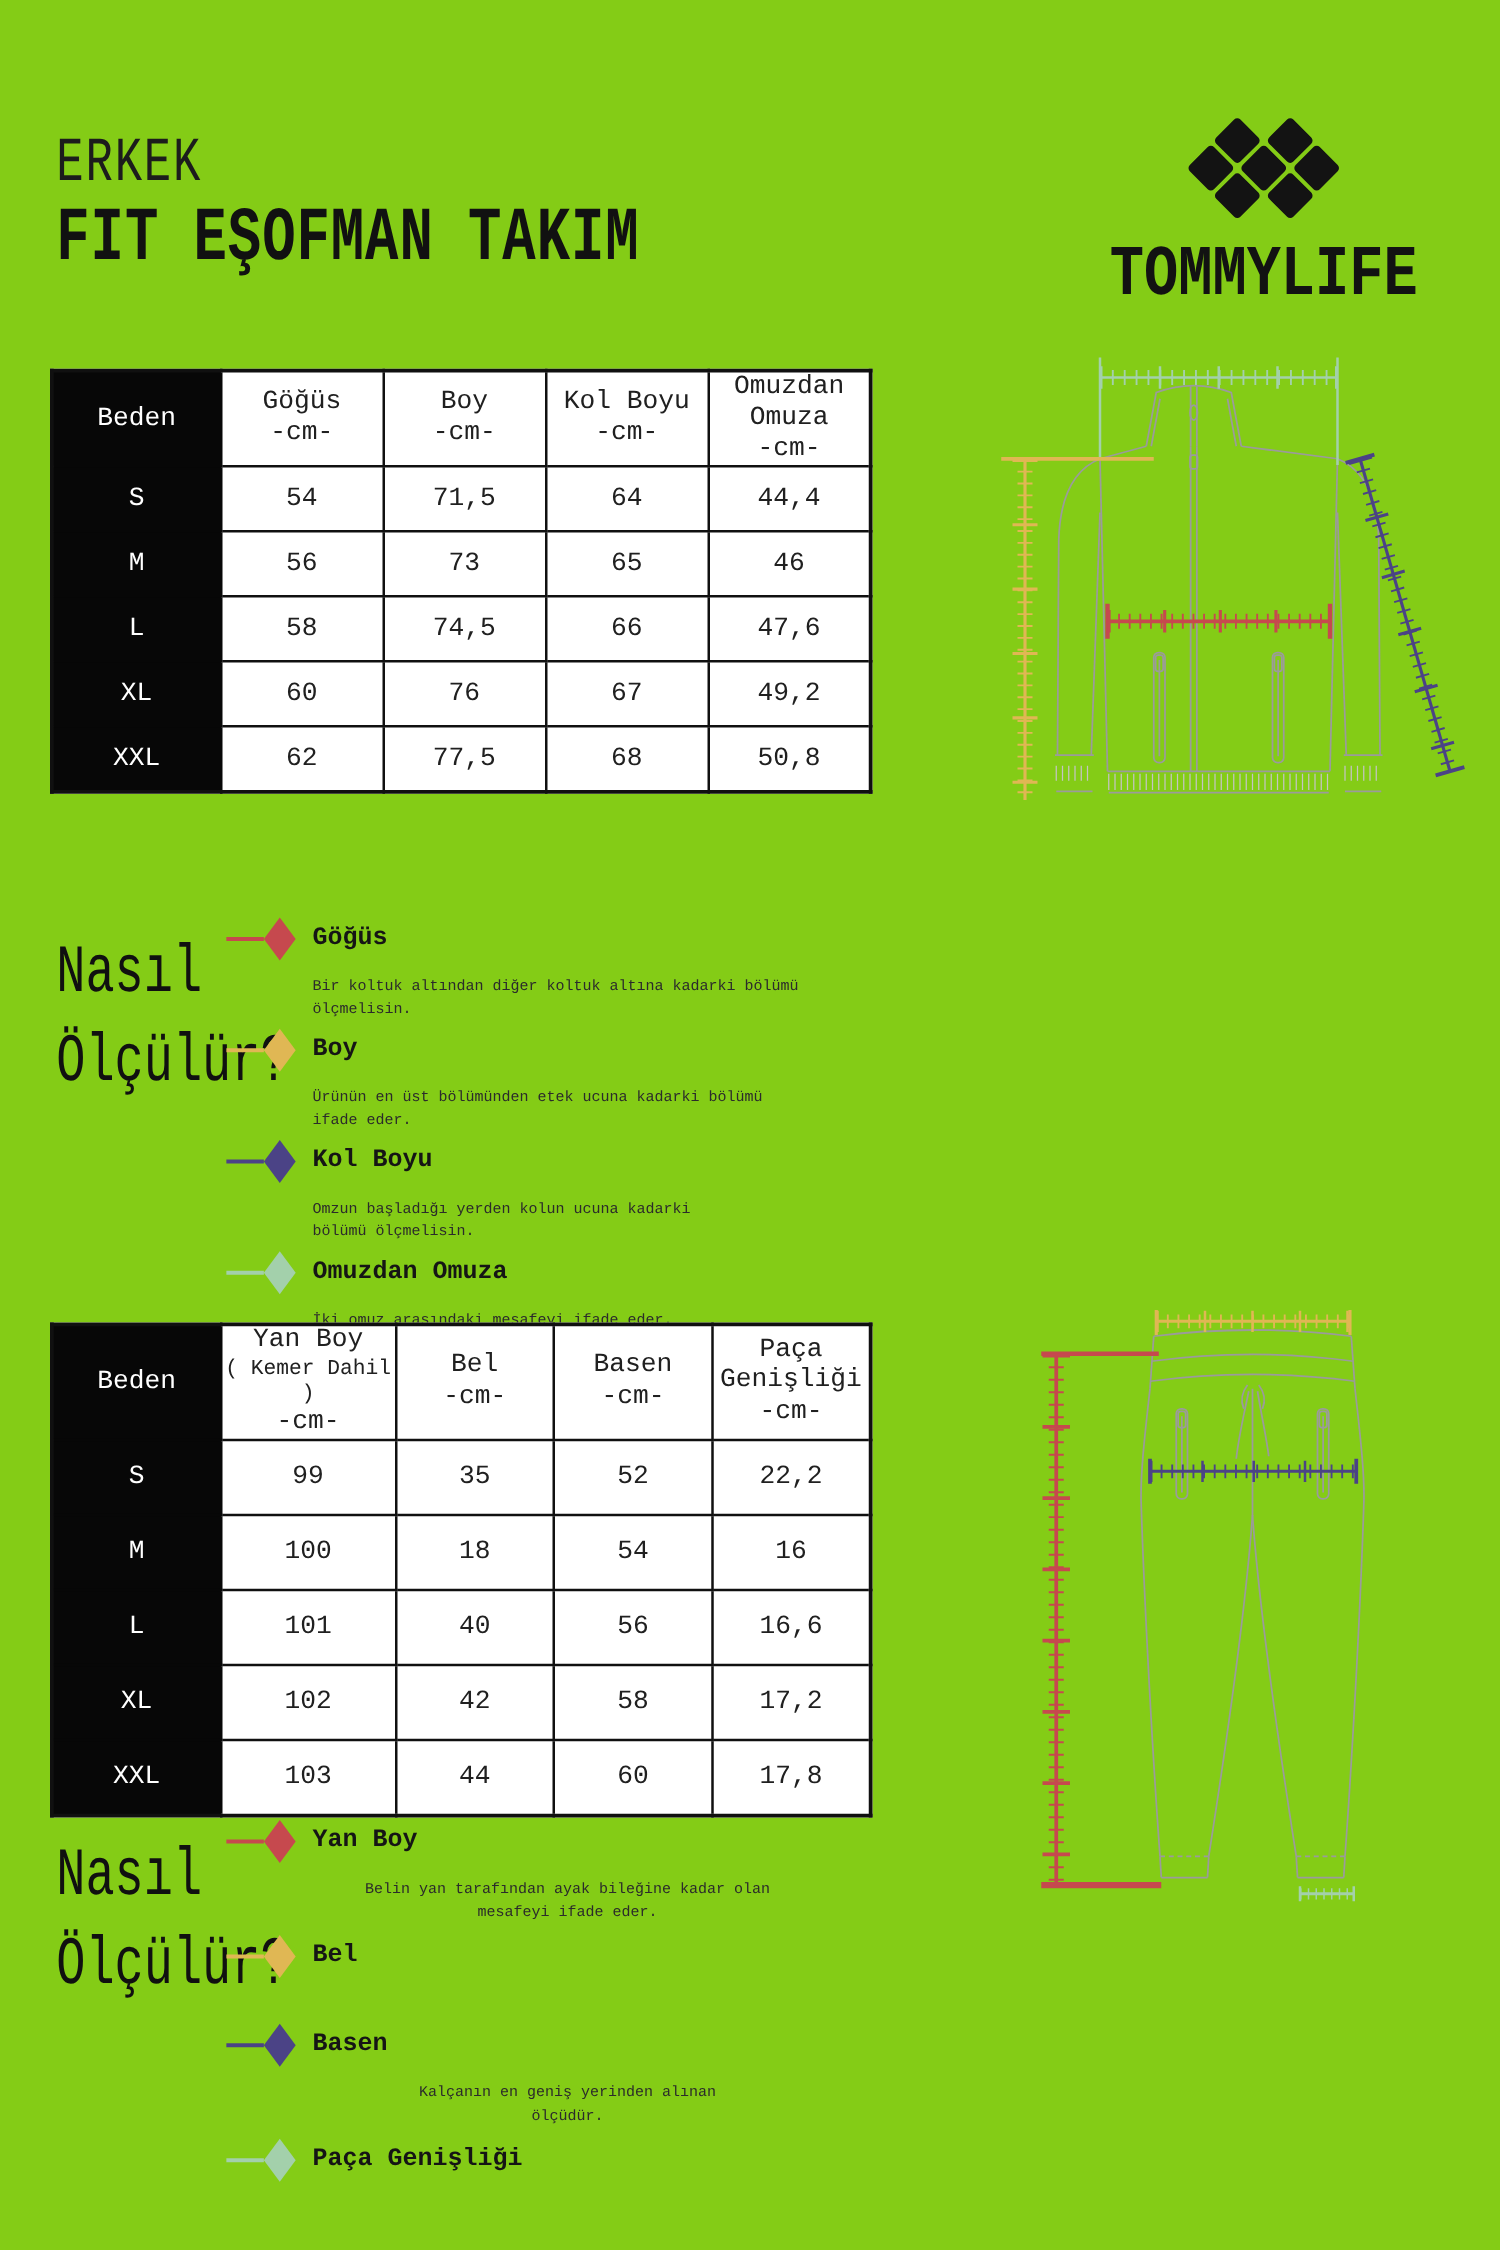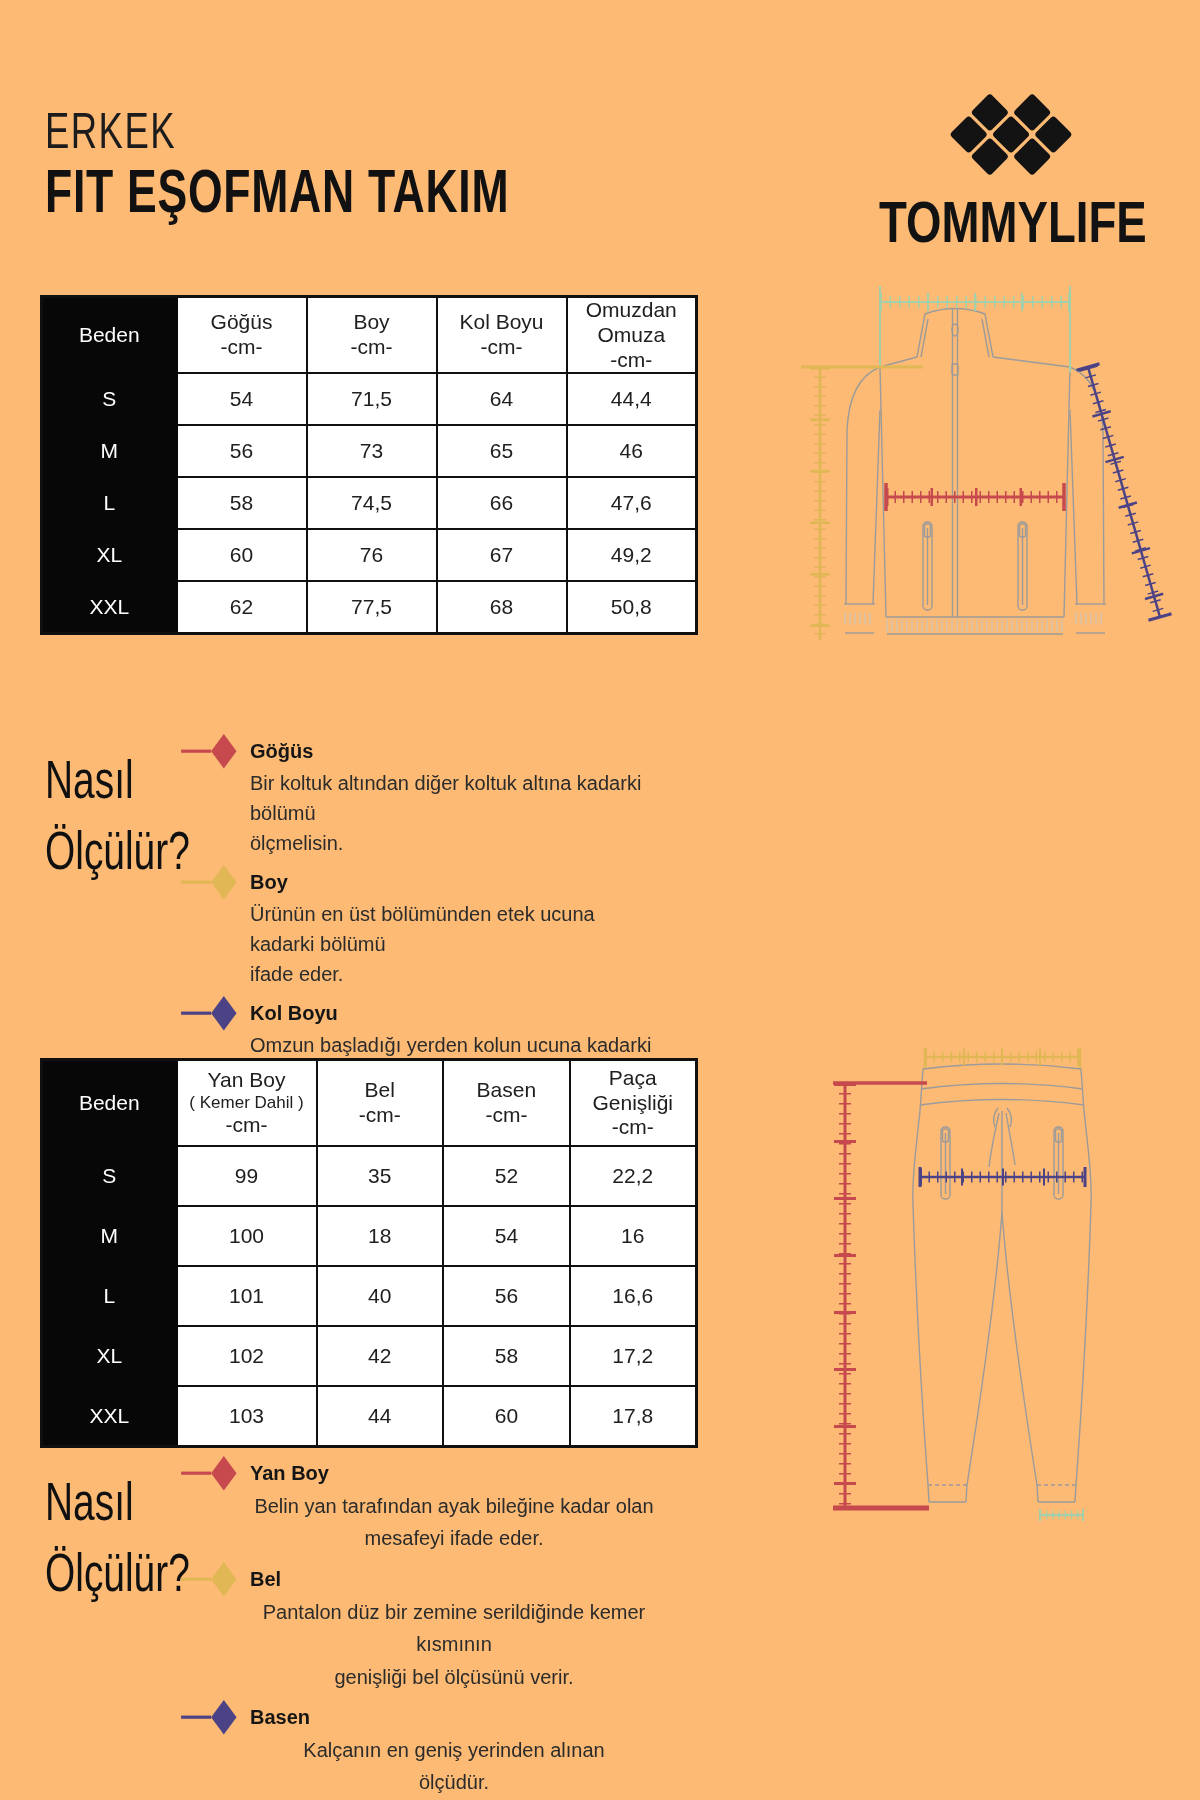--- a/index.html
+++ b/index.html
@@ -1,17 +1,17 @@
 <!DOCTYPE html>
 <html><head>
 <meta charset="utf-8">
 <style>
   html,body{margin:0;padding:0;background:#fff;}
-  .page{position:relative;width:1200px;height:1800px;background:#fdba74;
-        font-family:Liberation Sans, sans-serif;color:#1a1a1a;overflow:hidden;}
+  .page{position:relative;width:1200px;height:1800px;background:#84cc16;
+        font-family:Liberation Mono, monospace;color:#1a1a1a;overflow:hidden;}
 
   
   .title-block{position:absolute;left:45px;top:104px;transform:scaleX(.73);transform-origin:left top;}
   .title-cat{font-size:50px;font-weight:400;letter-spacing:2px;color:#1c1c1c;line-height:1.1;}
   .title-main{font-size:61px;font-weight:700;letter-spacing:1px;color:#111;line-height:1.08;}
   .logo-block{position:absolute;left:846px;top:86px;width:330px;text-align:center;}
   .logo-mark{display:block;margin:0 auto;}
   .logo-word{margin-top:6px;font-size:57px;font-weight:700;color:#121212;
              transform:scaleX(.8);transform-origin:center top;letter-spacing:0px;white-space:nowrap;}
 
@@ -38,21 +38,21 @@
   
   .legend{position:absolute;left:40px;width:660px;}
   .legend-1{top:738px;}
   .legend-2{top:1460px;}
   .htm-heading{position:absolute;left:5px;top:6px;font-size:54px;font-weight:400;color:#101010;
                line-height:1.32;transform:scaleX(.72);transform-origin:left top;}
   .legend-items{position:absolute;left:148px;top:0;width:470px;}
   .legend-item{position:relative;padding-left:62px;margin-bottom:11px;min-height:60px;}
   .diamond-marker{position:absolute;left:-8px;top:-5px;}
   .legend-title{font-size:20px;font-weight:700;color:#151515;line-height:1.3;}
-  .legend-desc{font-size:20px;color:#2b2b2b;line-height:1.5;white-space:pre-line;margin-top:4px;}
+  .legend-desc{font-size:12px;color:#2b2b2b;line-height:1.5;white-space:pre-line;margin-top:16px;}
   .legend-2 .legend-desc{line-height:1.62;text-align:center;}
 </style>
 </head>
 <body>
 
 <div class="page">
 
   <div class="title-block">
     <div class="title-cat">ERKEK</div>
     <div class="title-main">FIT EŞOFMAN TAKIM</div>
@@ -414,22 +414,20 @@
         <div class="legend-title">Yan Boy</div>
         <div class="legend-desc">Belin yan tarafından ayak bileğine kadar olan
 mesafeyi ifade eder.</div>
       </div>
       <div class="legend-item">
         <svg class="diamond-marker" width="64" height="40" viewBox="0 0 70 44">
           <line x1="1" y1="20" x2="34" y2="20" stroke-width="3.5" stroke="#e0b754"></line>
           <polygon points="48,1 62,20 48,39 34,20" fill="#e0b754"></polygon>
         </svg>
         <div class="legend-title">Bel</div>
-        <div class="legend-desc">Pantalon düz bir zemine serildiğinde kemer kısmının
-genişliği bel ölçüsünü verir.</div>
       </div>
       <div class="legend-item">
         <svg class="diamond-marker" width="64" height="40" viewBox="0 0 70 44">
           <line x1="1" y1="20" x2="34" y2="20" stroke-width="3.5" stroke="#4b4386"></line>
           <polygon points="48,1 62,20 48,39 34,20" fill="#4b4386"></polygon>
         </svg>
         <div class="legend-title">Basen</div>
         <div class="legend-desc">Kalçanın en geniş yerinden alınan
 ölçüdür.</div>
       </div>

